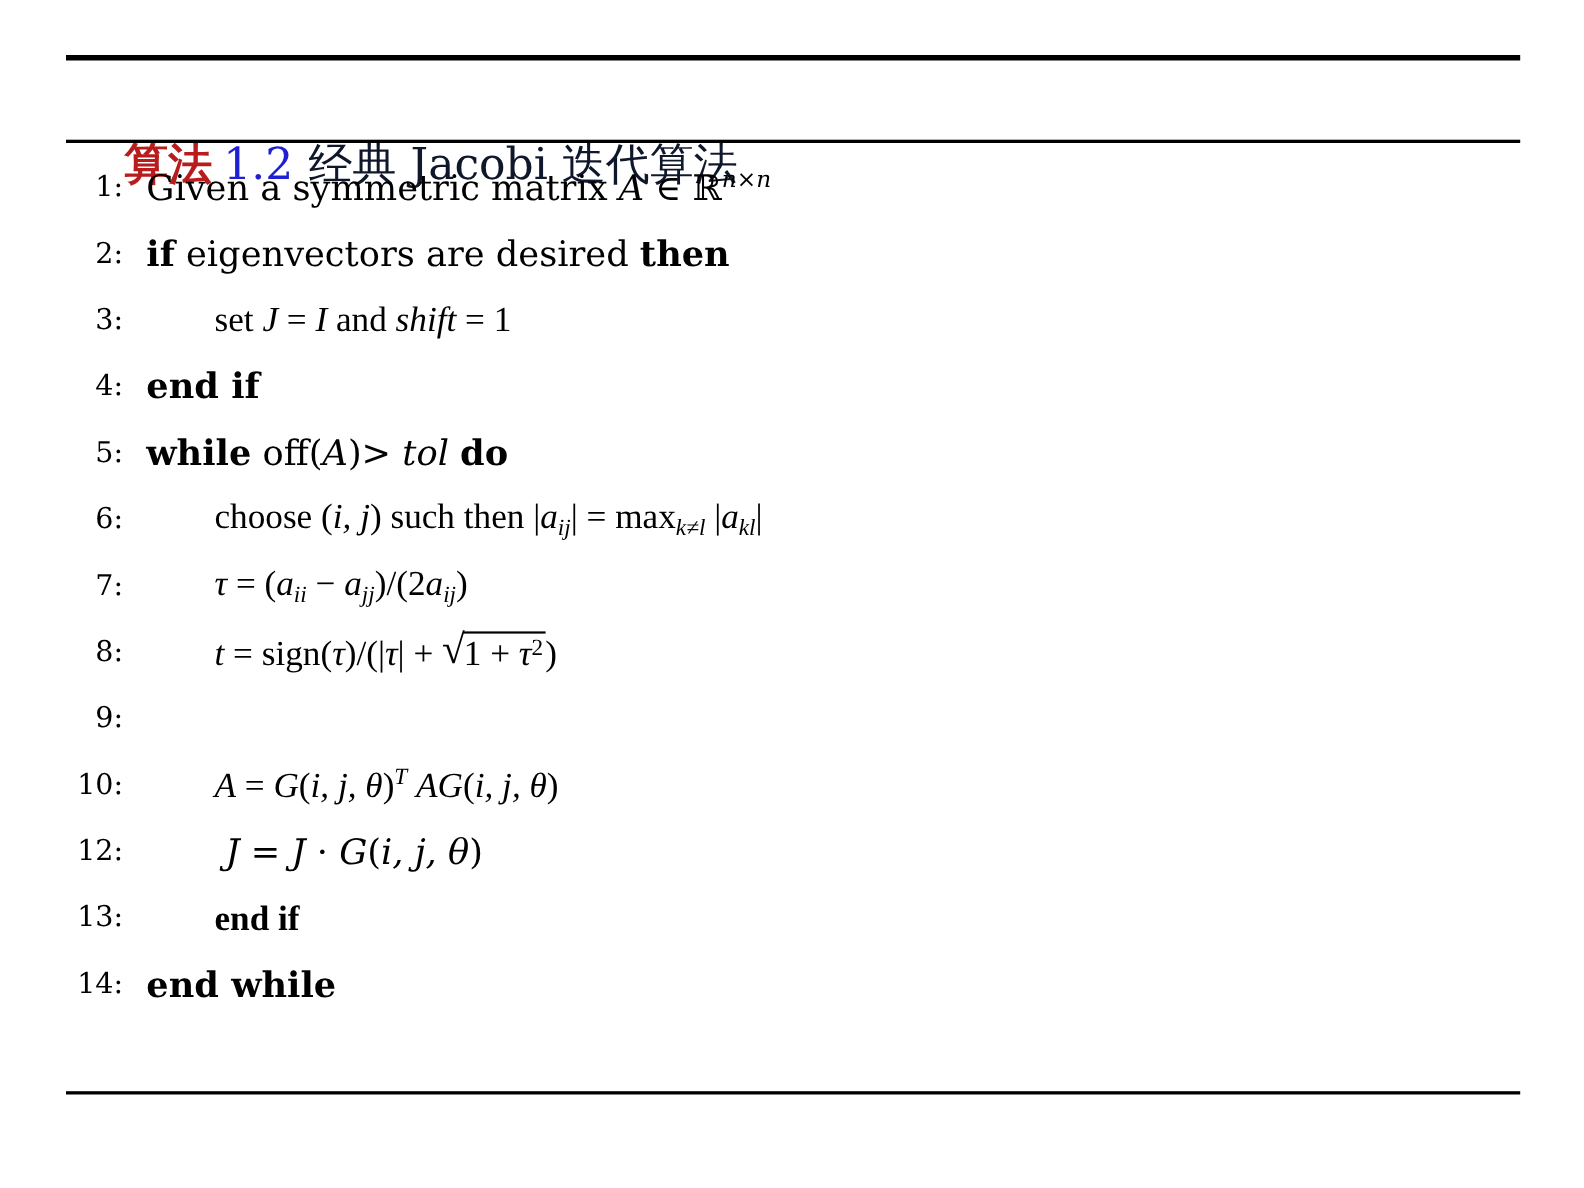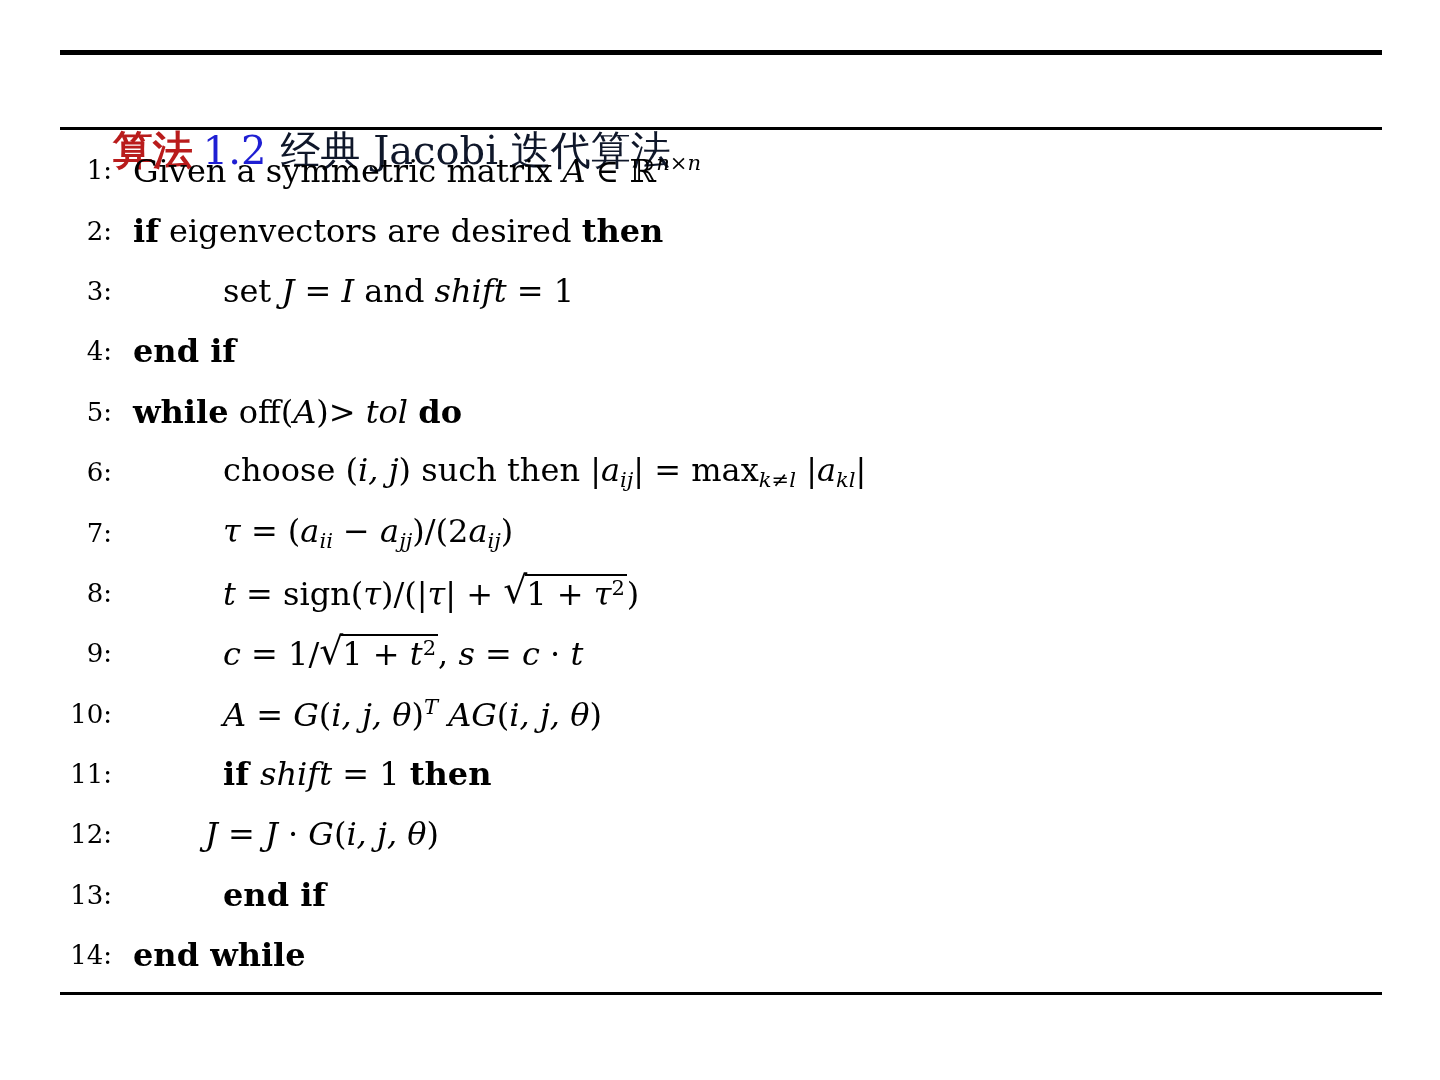--- a/index.html
+++ b/index.html
@@ -13,21 +13,21 @@
   .rule-bottom{top:992px;height:3px;}
   .title{position:absolute;left:62px;top:72px;font-size:40px;line-height:52px;white-space:pre;}
   .t-label{color:#b91c1c;font-weight:700;margin-right:10px;}
   .t-num{color:#1f1fd3;margin-right:14px;margin-top:44px;}
   .t-rest{color:#0f172a;}
   .algo{position:absolute;left:60px;top:140px;width:1322px;}
   .line{display:flex;align-items:center;height:60.4px;font-size:32px;}
   .num{flex:none;width:52px;text-align:right;font-size:26px;margin-right:21px;}
   .content{white-space:pre;}
   .ind0{margin-left:0;}
-  .ind1{margin-left:90px;}
+  .ind1{margin-left:62px;font-family:Liberation Serif, serif;}
   .ind2{margin-left:72px;}
   .r{font-style:normal;}
   .i{font-style:italic;}
   .b{font-weight:700;}
   .sub{font-size:0.66em;font-style:italic;vertical-align:-0.3em;}
   .sup{font-size:0.66em;vertical-align:0.55em;}
   .sup.i{font-style:italic;}
   .rad{font-size:1.18em;line-height:0;position:relative;top:-0.02em;}
   .ovl{display:inline-block;border-top:2.5px solid #000;line-height:1.05;padding:1px 2px 0 1px;margin-left:-2px;text-align:right;}
   .ovl .sup{vertical-align:0.45em;}
@@ -69,29 +69,24 @@
       <div class="line">
         <span class="num">7:</span>
         <span class="content ind1"><span class="i">τ</span><span class="r"> = (</span><span class="i">a</span><span class="sub">ii</span><span class="r"> − </span><span class="i">a</span><span class="sub">jj</span><span class="r">)/(2</span><span class="i">a</span><span class="sub">ij</span><span class="r">)</span></span>
       </div>
       <div class="line">
         <span class="num">8:</span>
         <span class="content ind1"><span class="i">t</span><span class="r"> = sign(</span><span class="i">τ</span><span class="r">)/(|</span><span class="i">τ</span><span class="r">| + </span><span class="rad">√</span><span class="ovl"><span class="r">1 + </span><span class="i">τ</span><span class="sup">2</span></span><span class="r">)</span></span>
       </div>
       <div class="line">
         <span class="num">9:</span>
-        <span class="content ind1"><span class="i">c</span><span class="r"> = 1/</span><span class="rad">√</span><span class="ovl"><span class="r">1 + </span><span class="i">t</span><span class="sup">2</span></span><span class="r">, </span><span class="i">s</span><span class="r"> = </span><span class="i">c</span><span class="r"> · </span><span class="i">t</span></span>
       </div>
       <div class="line">
         <span class="num">10:</span>
         <span class="content ind1"><span class="i">A</span><span class="r"> = </span><span class="i">G</span><span class="r">(</span><span class="i">i, j, θ</span><span class="r">)</span><span class="sup i">T</span><span class="r"> </span><span class="i">AG</span><span class="r">(</span><span class="i">i, j, θ</span><span class="r">)</span></span>
-      </div>
-      <div class="line">
-        <span class="num">11:</span>
-        <span class="content ind1"><span class="b">if </span><span class="i">shift</span><span class="r"> = 1 </span><span class="b">then</span></span>
       </div>
       <div class="line">
         <span class="num">12:</span>
         <span class="content ind2"><span class="i">J</span><span class="r"> = </span><span class="i">J</span><span class="r"> · </span><span class="i">G</span><span class="r">(</span><span class="i">i, j, θ</span><span class="r">)</span></span>
       </div>
       <div class="line">
         <span class="num">13:</span>
         <span class="content ind1"><span class="b">end if</span></span>
       </div>
       <div class="line">

